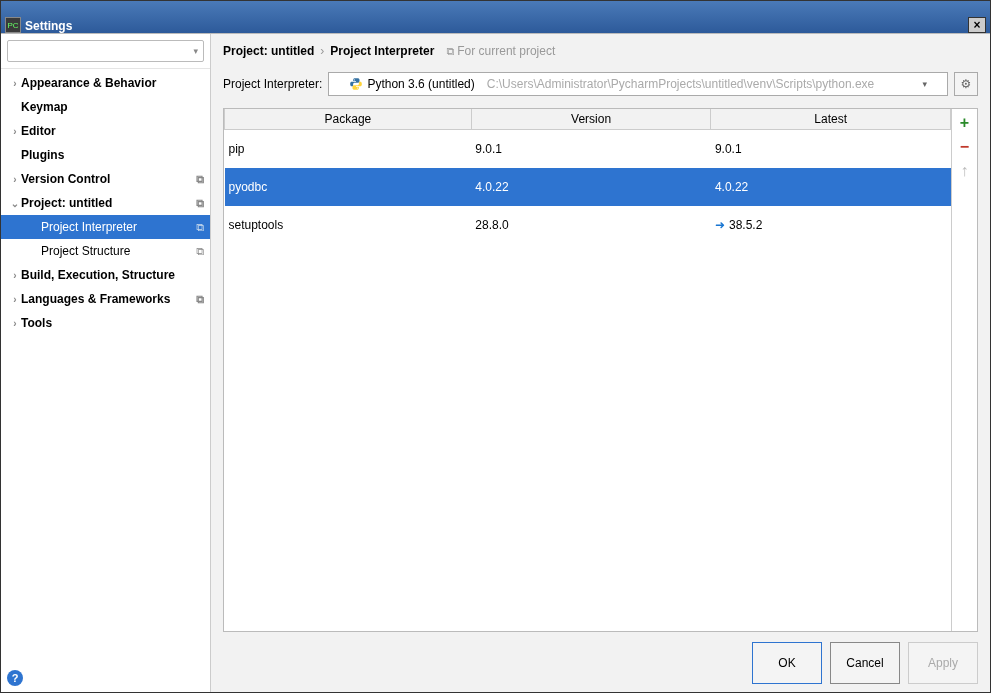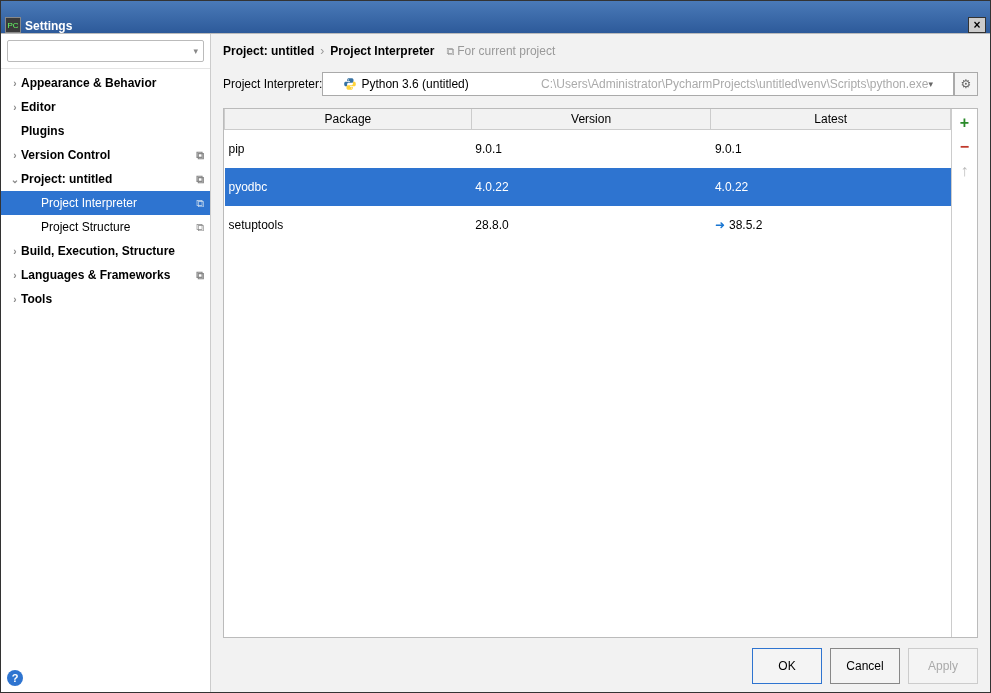--- a/index.html
+++ b/index.html
@@ -33,46 +33,46 @@
 .help-icon { width:16px; height:16px; border-radius:50%; background:#2e74d0; color:#fff; display:flex; align-items:center; justify-content:center; font-weight:bold; font-size:11px; cursor:pointer; }
 
 
 .content { flex:1; display:flex; flex-direction:column; padding: 10px 12px 8px 12px; }
 .breadcrumb { display:flex; align-items:center; gap:6px; margin-bottom:14px; }
 .breadcrumb b { font-weight:bold; color:#000; }
 .breadcrumb .sep { color:#999; }
 .breadcrumb .note { color:#999; margin-left:6px; display:flex; align-items:center; gap:3px; }
 .breadcrumb .note-icon { color:#999; font-size:11px; }
 
-.interp-row { display:flex; align-items:center; margin-bottom:12px;text-align:right; }
+.interp-row { display:flex; align-items:center; gap:6px; margin-bottom:12px; }
 .interp-row label { color:#000; }
 .interp-select { flex:1; height:24px; border:1px solid #aaa; background:#fff; display:flex; align-items:center; padding:0 20px; cursor:pointer; }
 .interp-select .py-icon { width:14px; height:14px; margin-right:4px; display:inline-flex; }
 .interp-select .name { color:#000; }
-.interp-select .path { color:#aaa; margin-left:4px; flex:1; overflow:hidden; white-space:nowrap; }
+.interp-select .path { color:#aaa; margin-left:12px; flex:1; overflow:hidden; white-space:nowrap; }
 .interp-select .dd { color:#666; font-size:9px; }
 .gear-btn { width:24px; height:24px; border:1px solid #aaa; background:#f4f4f4; display:flex; align-items:center; justify-content:center; cursor:pointer; color:#666; }
 
 .table-wrap { flex:1; display:flex; border:1px solid #bbb; background:#fff; }
 .table-scroll { flex:1; overflow:auto; }
 table { width:100%; border-collapse:collapse; }
 thead th { background:#f2f2f2; border:1px solid #ccc; border-top:none; height:20px; font-weight:normal; text-align:center; }
 tbody td { height:16px; padding:12px 4px; border:none; }
 tbody tr.selected td { background:#2e74d0; color:#fff; }
 .latest-cell { display:flex; align-items:center; gap:4px; }
 .up-arrow { color:#1976d2; font-size:12px; }
 
 .side-btns { width:26px; border-left:1px solid #ccc; display:flex; flex-direction:column; align-items:center; padding-top:4px; gap:4px; }
 .side-btns .sbtn { width:20px; height:20px; display:flex; align-items:center; justify-content:center; cursor:pointer; font-size:16px; font-weight:bold; }
 .sbtn.add { color:#2a8a2a; }
 .sbtn.rem { color:#c0392b; }
 .sbtn.up { color:#bbb; cursor:default; }
 
 .button-row { display:flex; justify-content:flex-end; gap:8px; padding-top:10px; }
-.btn { min-width:70px; height:36px; border:1px solid #888; background:#f4f4f4; cursor:pointer; }
+.btn { min-width:70px; height:42px; border:1px solid #888; background:#f4f4f4; cursor:pointer; }
 .btn.primary { border:1px solid #2e74d0; }
 .btn.disabled { color:#aaa; border-color:#ccc; cursor:default; }
 
 .py-svg { width:14px; height:14px; }
 </style>
 </head>
 <body>
 
 <div class="titlebar">
   <div class="app-icon">PC</div>
@@ -85,20 +85,24 @@
   <div class="sidebar">
     <div class="search-wrap search-box">
       <span class="mag">🔍</span>
       <input class="search" placeholder="" style="">
       <span class="dd">▾</span>
     </div>
     <div class="tree" id="tree">
         <div class="tree-item bold">
           <span class="chev">›</span>
           <span>Appearance &amp; Behavior</span>
+        </div>
+        <div class="tree-item bold">
+          <span class="chev"></span>
+          <span>Keymap</span>
         </div>
         <div class="tree-item bold">
           <span class="chev">›</span>
           <span>Editor</span>
         </div>
         <div class="tree-item bold">
           <span class="chev"></span>
           <span>Plugins</span>
         </div>
         <div class="tree-item bold">

